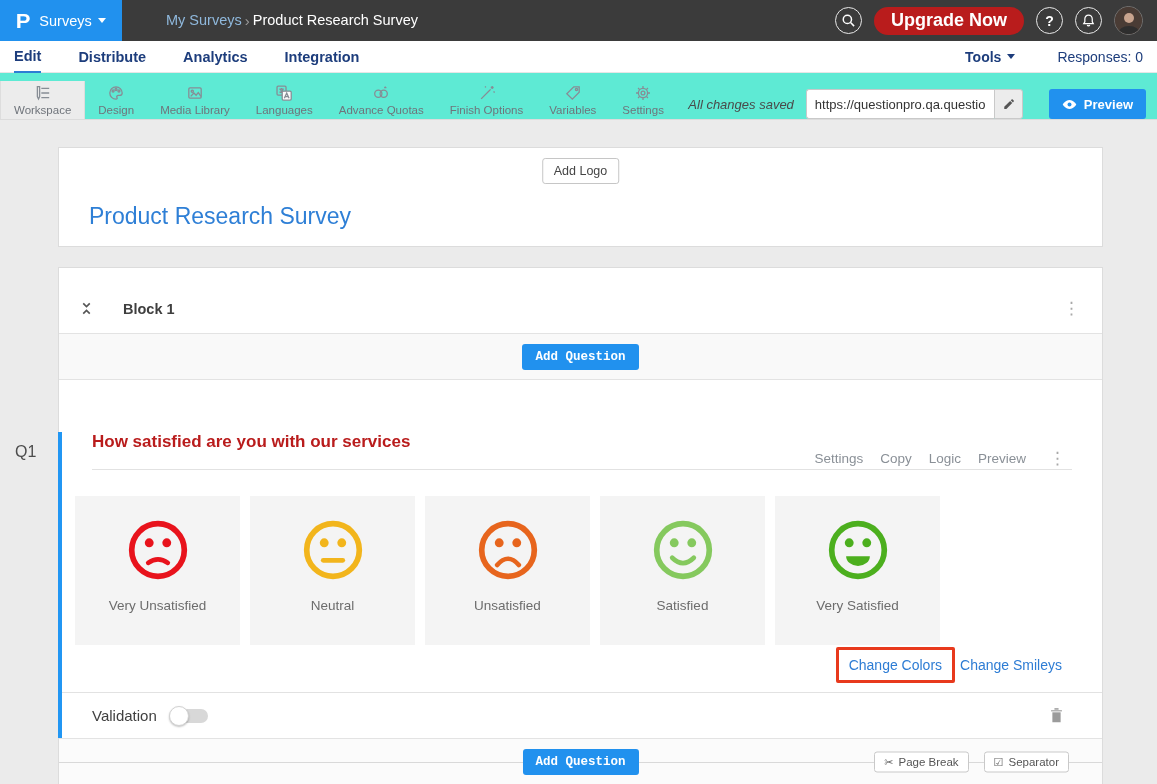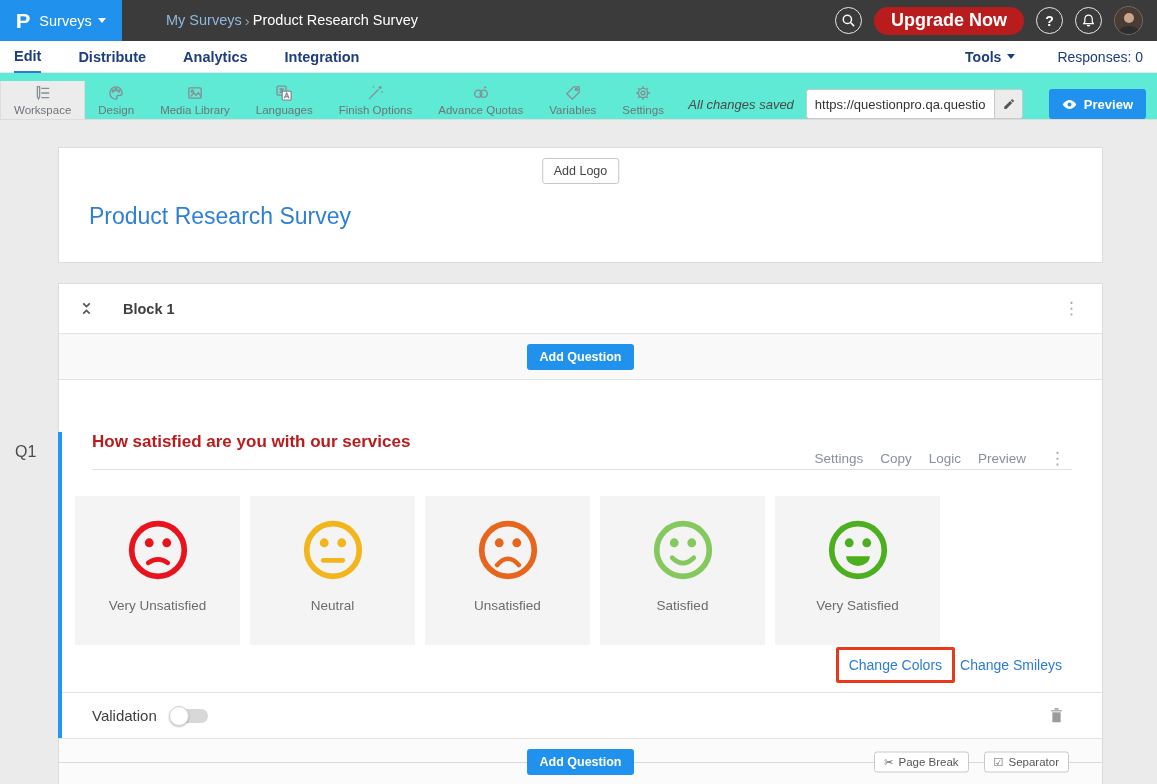--- a/index.html
+++ b/index.html
@@ -53,38 +53,38 @@
   .url-edit { width:29px; height:30px; border:1px solid #c9c9c9; border-radius:0 3px 3px 0;
     background:#ececec; display:flex; align-items:center; justify-content:center; cursor:pointer; }
   .preview-btn { height:30px; background:#2191ee; color:#fff; border:none; border-radius:3px;
     font-size:13px; font-weight:700; padding:0 13px; display:flex; align-items:center; gap:7px;
     cursor:pointer; font-family:inherit; }
 
   
   .content { position:relative; height:664px; background:#ebebeb; }
   .q-number { position:absolute; left:15px; top:296px; font-size:16px; color:#4c4c4c; }
 
-  .header-card { margin:27px 54px 0 58px; height:116px; background:#fff; border:1px solid #dcdcdc;
+  .header-card { margin:27px 54px 0 58px; height:100px; background:#fff; border:1px solid #dcdcdc;
     position:relative; }
   .add-logo-btn { position:absolute; top:10px; left:50%; transform:translateX(-50%);
     background:#fff; border:1px solid #c6c6c6; border-radius:3px; padding:5px 11px;
     font-size:12.5px; color:#444; cursor:pointer; font-family:inherit; }
   .survey-title { position:absolute; left:30px; top:55px; font-size:23px; color:#2e7fd6; }
 
   .block-card { margin:20px 54px 0 58px; background:#fff; border:1px solid #dcdcdc; }
   .block-header { height:50px; display:flex; align-items:center; padding:0 16px;
-    border-bottom:1px solid #e3e3e3; }
+    border-bottom:1px solid #e3e3e3;margin-top:16px; }
   .collapse-btn { margin-left:4px; cursor:pointer; display:flex; }
   .block-title { margin-left:29px; font-size:14.5px; font-weight:600; color:#3f3f3f; }
   .kebab { margin-left:auto; color:#a9a9a9; font-size:17px; letter-spacing:0; cursor:pointer;
     padding:0 6px; line-height:1; }
   .add-q-strip { height:46px; background:#f9f9f9; border-bottom:1px solid #e3e3e3;
     display:flex; align-items:center; justify-content:center; }
   .add-q-btn { background:#2191ee; color:#fff; border:none; border-radius:3px; font-weight:700;
-    font-size:12.5px; padding:6px 13px; cursor:pointer; font-family:Liberation Sans, sans-serif; }
+    font-size:12.5px; padding:6px 13px; cursor:pointer; font-family:Liberation Mono, monospace; }
 
   .question-card { background:#fff; border-left:4px solid #2196f3; margin-left:-1px;
     position:relative; padding-bottom:0; }
   .q-actions { position:absolute; top:18px; right:30px; display:flex; align-items:center; gap:17px;
     font-size:13.5px; color:#8a9097; }
   .q-action { cursor:pointer; }
   .q-actions .kebab { margin-left:0; }
   .q-text { margin:52px 30px 0 30px; font-size:17px; font-weight:700; color:#b91c1c;
     border-bottom:1px solid #e2e2e2; padding-bottom:17px; }
   .options-row { display:flex; gap:10px; margin:26px 30px 0 13px; }
@@ -202,32 +202,32 @@
     <svg width="18" height="18" viewBox="0 0 16 16">
       <rect x="1.8" y="1.8" width="8" height="8" rx="1"></rect>
       <path d="M3.8 4.5h4M5.8 3.5v1M4 7.5c1.5-.5 3-1.8 3.3-3M7.5 7.5C6.3 7 5.2 6 4.8 5"></path>
       <rect x="6.4" y="6.4" width="8" height="8" rx="1" fill="#fbfbfb"></rect>
       <path d="M8.3 12.7l2.1-4.6 2.1 4.6M9 11.2h2.8"></path>
     </svg>
     <span class="tool-label">Languages</span>
   </div>
   <div class="tool-item">
     <svg width="18" height="18" viewBox="0 0 16 16">
-      <path d="M2.8 13.2l7.4-7.4M10.2 5.8l1-1"></path>
-      <path d="M12.6 1.8v2.6M11.3 3.1h2.6M13.8 6.6l1 1M6.2 2.2l.8.8"></path>
-    </svg>
-    <span class="tool-label">Finish Options</span>
-  </div>
-  <div class="tool-item">
-    <svg width="18" height="18" viewBox="0 0 16 16">
       <circle cx="5.6" cy="8.6" r="3.2"></circle>
       <circle cx="10.4" cy="8.6" r="3.2"></circle>
       <path d="M11.8 2.2v1.6M10.8 3.2h2"></path>
     </svg>
     <span class="tool-label">Advance Quotas</span>
+  </div>
+  <div class="tool-item">
+    <svg width="18" height="18" viewBox="0 0 16 16">
+      <path d="M2.8 13.2l7.4-7.4M10.2 5.8l1-1"></path>
+      <path d="M12.6 1.8v2.6M11.3 3.1h2.6M13.8 6.6l1 1M6.2 2.2l.8.8"></path>
+    </svg>
+    <span class="tool-label">Finish Options</span>
   </div>
   <div class="tool-item">
     <svg width="18" height="18" viewBox="0 0 16 16">
       <path d="M8.7 2.5h4.8v4.8l-6.1 6.2-4.9-4.9z"></path>
       <circle cx="11.1" cy="4.9" r="1"></circle>
     </svg>
     <span class="tool-label">Variables</span>
   </div>
   <div class="tool-item">
     <svg width="18" height="18" viewBox="0 0 16 16">

